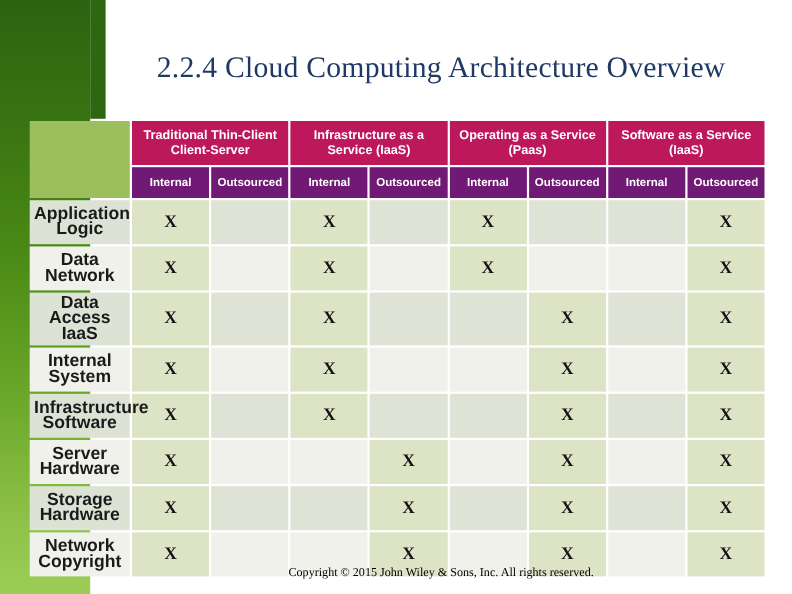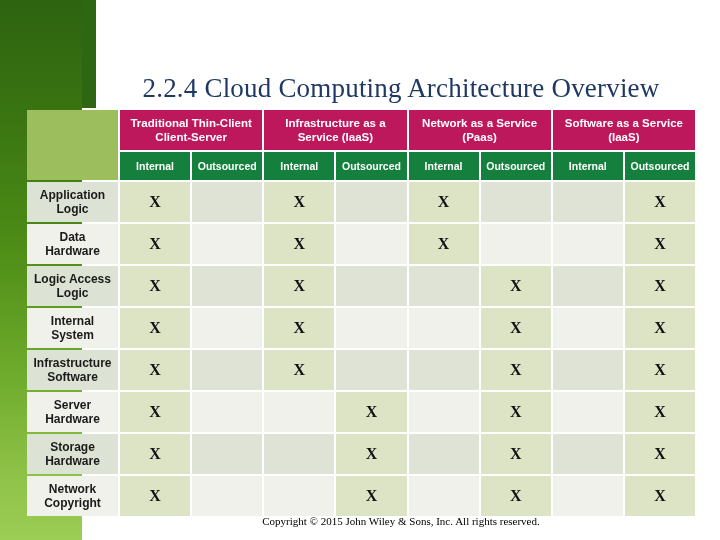--- a/index.html
+++ b/index.html
@@ -39,21 +39,20 @@
     left: 88px;
     top: 45px;
     width: 626px;
     text-align: center;
     font-family: "Liberation Serif", serif;
     font-size: 27px;
     line-height: 33px;
     color: #1f3864;
     letter-spacing: 0.2px;
     white-space: nowrap;
-    margin-top: 27px;
   }
 
   
   #matrix-table {
     position: absolute;
     left: 25px;
     top: 108px;
     width: 672px;
     border-collapse: separate;
     border-spacing: 2px;
@@ -75,32 +74,32 @@
     background: #be185d;
     color: #ffffff;
     font-size: 11.5px;
     line-height: 14px;
     text-align: center;
     height: 36px;
     padding: 2px 3px !important;
   }
 
   .sub-head {
-    background: #15803d;
+    background: #701a75;
     color: #ffffff;
     font-size: 10.5px;
     line-height: 13px;
     text-align: center;
     height: 28px;
   }
 
   .row-label {
     background: #dde3d4;
     color: #1a1a1a;
-    font-size: 12px;
+    font-size: 16px;
     line-height: 14px;
     text-align: center;
     padding: 3px 4px !important;
     height: 34px;
   }
   tr.alt .row-label {
     background: #eff1ea;
   }
 
   .data-cell {
@@ -137,21 +136,21 @@
 <div id="slide-sidebar-notch"></div>
 
 <div id="slide-title">2.2.4 Cloud Computing Architecture Overview</div>
 
 <table id="matrix-table">
   <thead>
     <tr>
       <th class="corner-cell" rowspan="2"></th>
       <th class="group-head" colspan="2">Traditional Thin-Client Client-Server</th>
       <th class="group-head" colspan="2">Infrastructure as a Service (IaaS)</th>
-      <th class="group-head" colspan="2">Network as a Service (Paas)</th>
+      <th class="group-head" colspan="2">Operating as a Service (Paas)</th>
       <th class="group-head" colspan="2">Software as a Service (IaaS)</th>
     </tr>
     <tr>
       <th class="sub-head">Internal</th>
       <th class="sub-head">Outsourced</th>
       <th class="sub-head">Internal</th>
       <th class="sub-head">Outsourced</th>
       <th class="sub-head">Internal</th>
       <th class="sub-head">Outsourced</th>
       <th class="sub-head">Internal</th>
@@ -164,32 +163,32 @@
         <td class="data-cell marked">X</td>
         <td class="data-cell"></td>
         <td class="data-cell marked">X</td>
         <td class="data-cell"></td>
         <td class="data-cell marked">X</td>
         <td class="data-cell"></td>
         <td class="data-cell"></td>
         <td class="data-cell marked">X</td>
       </tr>
       <tr class="alt">
-        <th class="row-label">Data Hardware</th>
-        <td class="data-cell marked">X</td>
-        <td class="data-cell"></td>
-        <td class="data-cell marked">X</td>
-        <td class="data-cell"></td>
-        <td class="data-cell marked">X</td>
-        <td class="data-cell"></td>
-        <td class="data-cell"></td>
-        <td class="data-cell marked">X</td>
-      </tr>
-      <tr>
-        <th class="row-label">Logic Access Logic</th>
+        <th class="row-label">Data Network</th>
+        <td class="data-cell marked">X</td>
+        <td class="data-cell"></td>
+        <td class="data-cell marked">X</td>
+        <td class="data-cell"></td>
+        <td class="data-cell marked">X</td>
+        <td class="data-cell"></td>
+        <td class="data-cell"></td>
+        <td class="data-cell marked">X</td>
+      </tr>
+      <tr>
+        <th class="row-label">Data Access IaaS</th>
         <td class="data-cell marked">X</td>
         <td class="data-cell"></td>
         <td class="data-cell marked">X</td>
         <td class="data-cell"></td>
         <td class="data-cell"></td>
         <td class="data-cell marked">X</td>
         <td class="data-cell"></td>
         <td class="data-cell marked">X</td>
       </tr>
       <tr class="alt">

